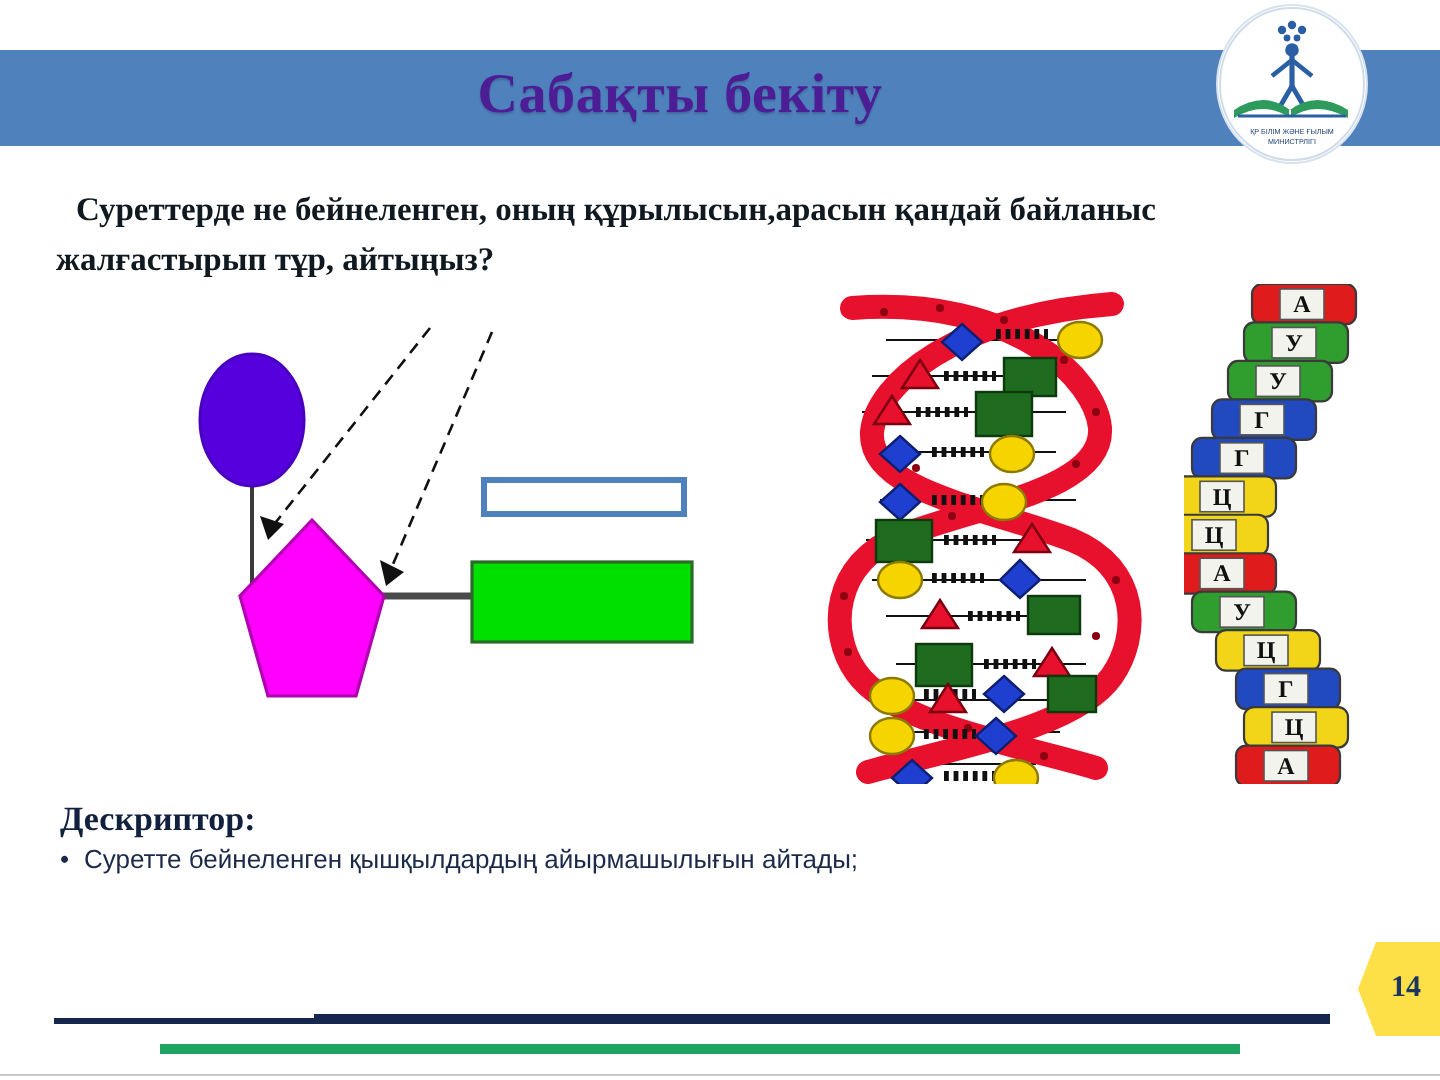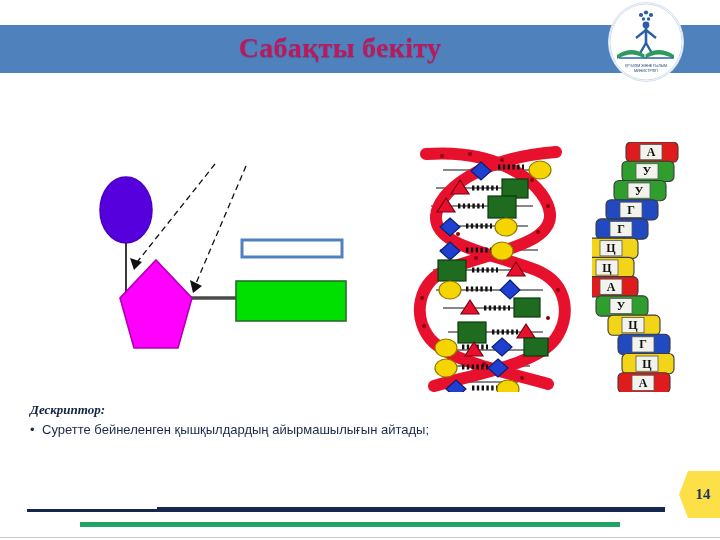--- a/index.html
+++ b/index.html
@@ -30,21 +30,21 @@
     background: #4f81bd;
   }
   .slide-title {
     position: absolute;
     left: 0; top: 28px;
     width: 680px;
     text-align: center;
     font-family: "Liberation Serif", serif;
     font-weight: bold;
     font-size: 28px;
-    color: #be185d;
+    color: #4c1d95;
     letter-spacing: 0.3px;
     text-shadow: 0 1px 1px rgba(0,0,0,0.18);
     line-height: 40px;
     white-space: nowrap;
   }
 
   
   .logo {
     position: absolute;
     left: 608px; top: 2px;
@@ -97,25 +97,24 @@
   .descriptor {
     position: absolute;
     left: 30px; top: 400px;
     width: 640px;
     font-family: "Liberation Sans", sans-serif;
     color: #1b2a4a;
   }
   .descriptor-title {
     font-family: "Liberation Serif", serif;
     font-weight: bold;
-    font-size: 13px;
+    font-size: 17px;
     color: #10203e;
     line-height: 19px;
     margin-bottom: 1px;
-    font-style: italic;
   }
   .descriptor ul {
     margin: 0; padding: 0; list-style: none;
   }
   .descriptor li {
     font-size: 13px;
     line-height: 20px;
     color: #1b2a4a;
     white-space: nowrap;
   }
@@ -189,20 +188,24 @@
       <path d="M37 27 L27 35 M37 27 L47 35" stroke="#2b5fa5" stroke-width="2.4" fill="none"></path>
       <path d="M37 40 L30 52 M37 40 L44 52" stroke="#2b5fa5" stroke-width="2.4" fill="none"></path>
       <path d="M8 52 Q23 42 36 52 Q49 42 65 52 L65 56 Q49 47 36 56 Q23 47 8 56 Z" fill="#2e9b5c"></path>
       <path d="M36 52 L36 56" stroke="#ffffff" stroke-width="1"></path>
       <path d="M10 55 L64 55" stroke="#2b5fa5" stroke-width="1.4"></path>
       <text x="37" y="64" text-anchor="middle" font-family="Liberation Sans, sans-serif" font-size="3.6" fill="#1b3f72">ҚР БІЛІМ ЖӘНЕ ҒЫЛЫМ</text>
       <text x="37" y="69" text-anchor="middle" font-family="Liberation Sans, sans-serif" font-size="3.6" fill="#1b3f72">МИНИСТРЛІГІ</text>
     </svg>
   </div>
 
+  <div class="question">
+    <span class="indent"></span><span>Суреттерде  не бейнеленген, оның құрылысын,арасын қандай байланыс</span><br>
+    <span>жалғастырып тұр, айтыңыз?</span>
+  </div>
 
   <div class="diagram">
     <svg width="330" height="240" viewBox="0 0 330 240" xmlns="http://www.w3.org/2000/svg">
 
       <line x1="66" y1="95" x2="66" y2="155" stroke="#3a3a3a" stroke-width="2"></line>
       <line x1="131" y1="150" x2="176" y2="150" stroke="#4a4a4a" stroke-width="3.5"></line>
 
       <ellipse cx="66" cy="62" rx="26" ry="33" fill="#5500dd" stroke="#4a00c0" stroke-width="1.5"></ellipse>
 
       <polygon points="96,112 132,150 118,200 74,200 60,150" fill="#ff00ff" stroke="#b000b0" stroke-width="1.6"></polygon>

